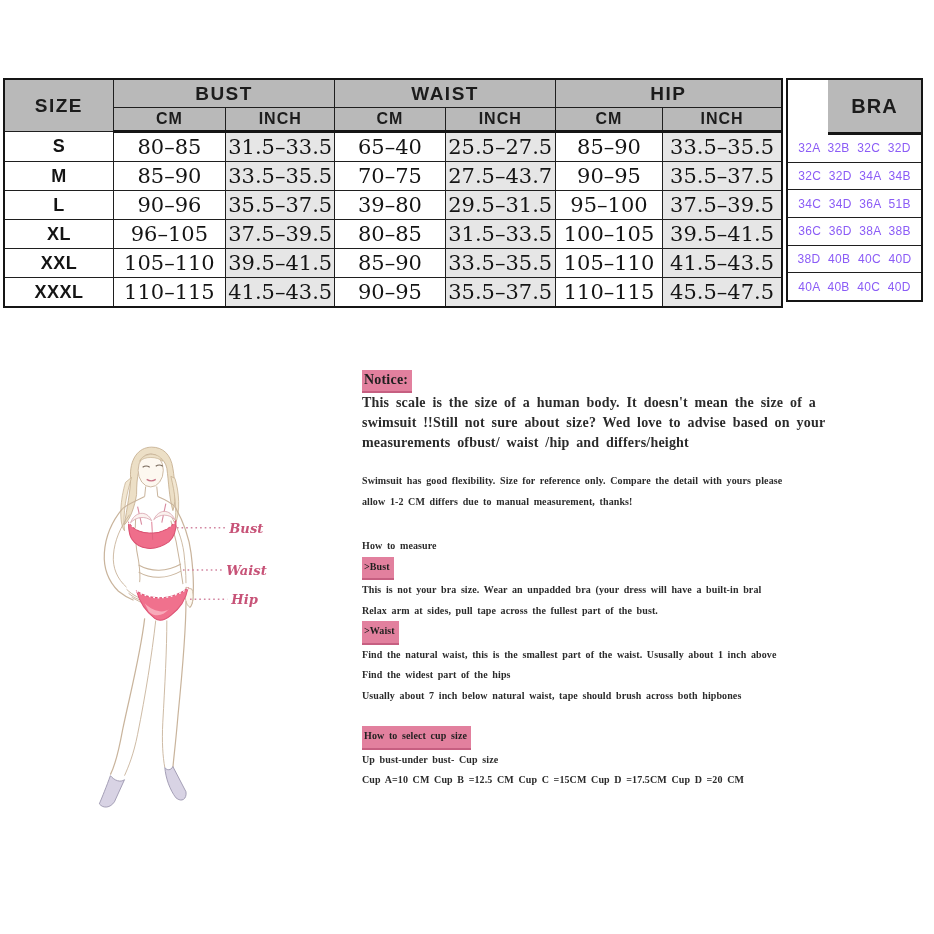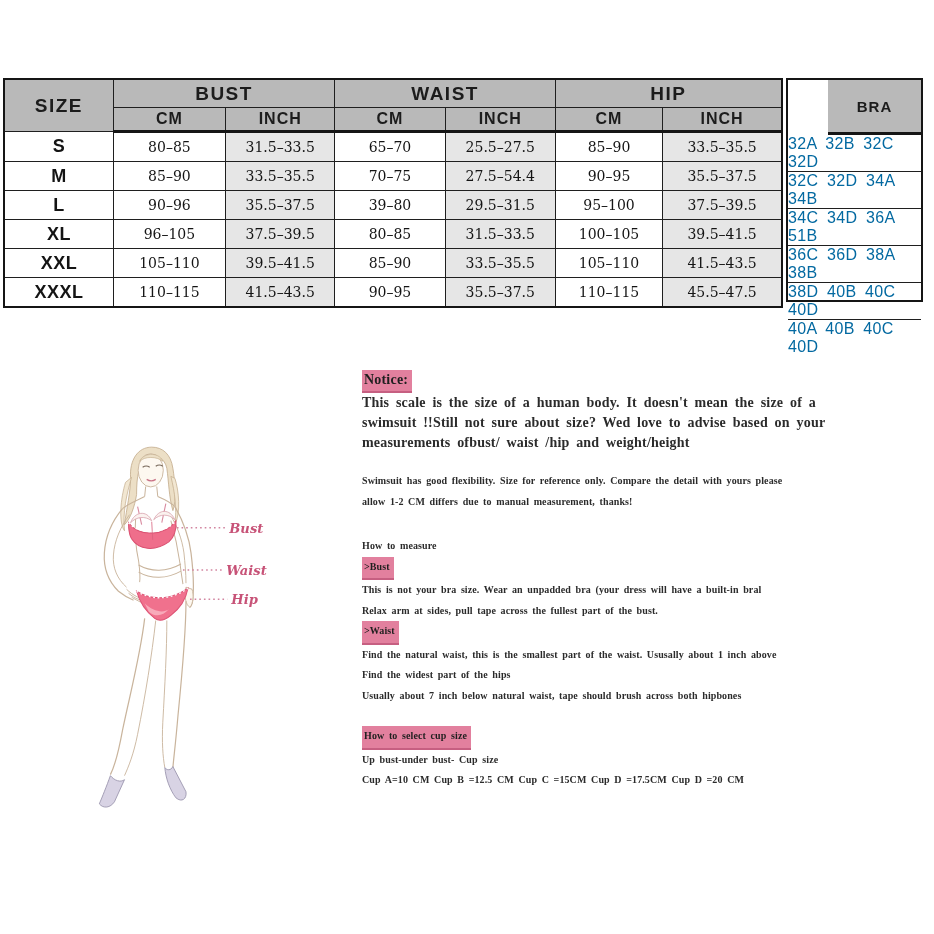--- a/index.html
+++ b/index.html
@@ -7,31 +7,31 @@
          font-family:"Liberation Sans",sans-serif;color:#1c1c1c;}
 
   
   table.size-table{position:absolute;left:3px;top:78px;width:780px;table-layout:fixed;
     border-collapse:collapse;border:2px solid #151515;}
   table.size-table td{border:1px solid #1f1f1f;text-align:center;vertical-align:middle;padding:0;}
   td.hd{background:#b9b9b9;}
   tr.h1 td{height:27px;font-size:19px;font-weight:600;letter-spacing:1.5px;}
   tr.h2 td{height:22px;font-size:16px;font-weight:600;letter-spacing:1px;border-bottom:3px solid #151515;}
   td.size-head{font-size:19px;font-weight:600;letter-spacing:1px;border-bottom:3px solid #151515;}
-  tr.dr td{height:28px;font-family:"DejaVu Serif",serif;font-size:14px;color:#141414;}
+  tr.dr td{height:28px;font-family:"DejaVu Serif",serif;font-size:21px;color:#141414;}
   tr.dr td.rowlabel{font-family:"Liberation Sans",sans-serif;font-size:18px;font-weight:600;letter-spacing:.5px;}
   td.inch{background:#e6e6e6;}
 
   
   .bra-box{position:absolute;left:786px;top:78px;width:137px;height:224px;box-sizing:border-box;
     border:2px solid #151515;display:flex;flex-direction:column;background:#fff;}
   .bra-head{height:52px;flex:0 0 52px;background:#b9b9b9;border-bottom:3px solid #151515;
-    display:flex;align-items:center;justify-content:center;font-size:15px;font-weight:600;letter-spacing:1px;margin-left:40px;}
+    display:flex;align-items:center;justify-content:center;font-size:20px;font-weight:600;letter-spacing:1px;margin-left:40px;}
   .bra-row{flex:1;display:flex;align-items:center;justify-content:center;
-    border-bottom:1px solid #1f1f1f;font-size:16px;letter-spacing:.3px;word-spacing:4px;color:#0369a1;}
+    border-bottom:1px solid #1f1f1f;font-size:12px;letter-spacing:.3px;word-spacing:4px;color:#8b5cf6;}
   .bra-row:last-child{border-bottom:none;}
 
   
   .copy{position:absolute;left:362px;top:370px;width:568px;font-weight:700;color:#2b2b2b;font-family:Liberation Serif, serif;}
   .copy div{margin:0;}
   .t14{font-size:14px;line-height:20px;word-spacing:3px;letter-spacing:.2px;}
   .t12{font-size:10px;line-height:20.5px;word-spacing:2px;letter-spacing:.1px;}
   .mt18{margin-top:18px !important;}
   .mt24{margin-top:24px !important;}
   .mt20{margin-top:20px !important;}
@@ -71,31 +71,31 @@
       <td class="hd">CM</td>
       <td class="hd">INCH</td>
       <td class="hd">CM</td>
       <td class="hd">INCH</td>
     </tr>
 
     <tr class="dr">
       <td class="rowlabel">S</td>
       <td>80–85</td>
       <td class="inch">31.5–33.5</td>
-      <td>65–70</td>
+      <td>65–40</td>
       <td class="inch">25.5–27.5</td>
       <td>85–90</td>
       <td class="inch">33.5–35.5</td>
     </tr>
     <tr class="dr">
       <td class="rowlabel">M</td>
       <td>85–90</td>
       <td class="inch">33.5–35.5</td>
       <td>70–75</td>
-      <td class="inch">27.5–54.4</td>
+      <td class="inch">27.5–43.7</td>
       <td>90–95</td>
       <td class="inch">35.5–37.5</td>
     </tr>
     <tr class="dr">
       <td class="rowlabel">L</td>
       <td>90–96</td>
       <td class="inch">35.5–37.5</td>
       <td>39–80</td>
       <td class="inch">29.5–31.5</td>
       <td>95–100</td>
@@ -196,21 +196,21 @@
       <text x="170" y="100" class="fig-label">Bust</text>
       <text x="167" y="142" class="fig-label">Waist</text>
       <text x="172" y="171" class="fig-label">Hip</text>
     </svg>
   </div>
 
   <div class="copy">
     <div class="t14"><span class="hl">Notice:</span></div>
     <div class="t14">This scale is the size of a human body. It doesn't mean the size of a</div>
     <div class="t14">swimsuit !!Still not sure about size? Wed love to advise based on your</div>
-    <div class="t14">measurements ofbust/ waist /hip and weight/height</div>
+    <div class="t14">measurements ofbust/ waist /hip and differs/height</div>
 
     <div class="t12 mt18">Swimsuit has good flexibility. Size for reference only. Compare the detail with yours please</div>
     <div class="t12">allow 1-2 CM differs due to manual measurement, thanks!</div>
 
     <div class="t12 mt24">How to measure</div>
     <div class="t12"><span class="hl">&gt;Bust</span></div>
     <div class="t12">This is not your bra size. Wear an unpadded bra (your dress will have a built-in bral</div>
     <div class="t12">Relax arm at sides, pull tape across the fullest part of the bust.</div>
     <div class="t12"><span class="hl">&gt;Waist</span></div>
     <div class="t12">Find the natural waist, this is the smallest part of the waist. Ususally about 1 inch above</div>

